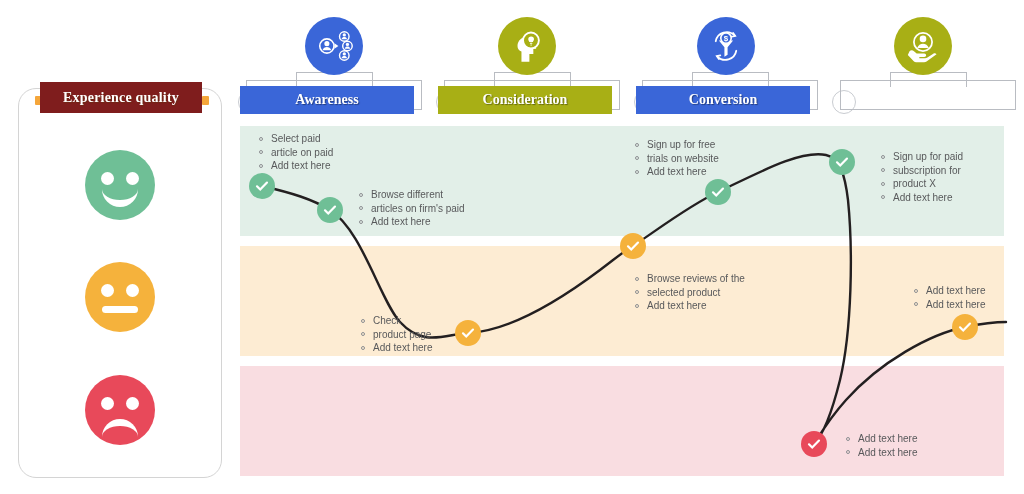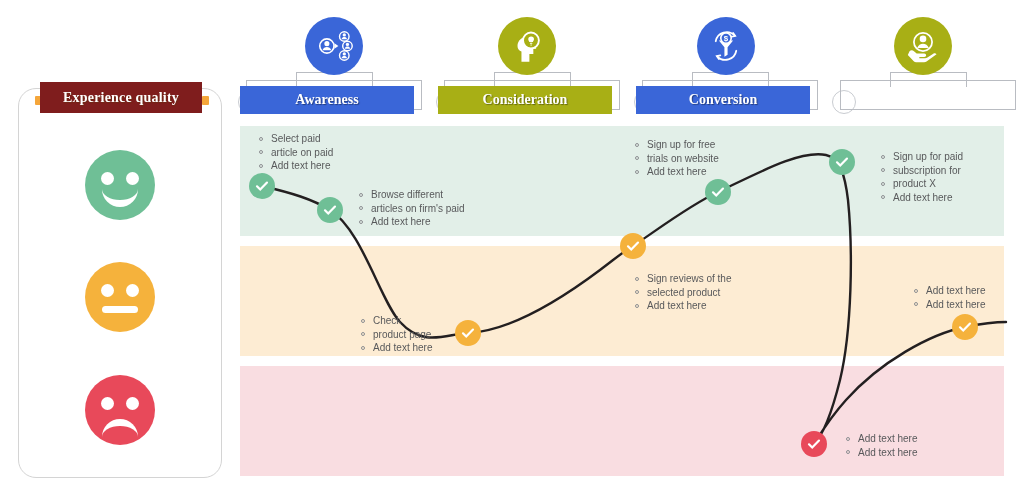--- a/index.html
+++ b/index.html
@@ -241,21 +241,21 @@
   <div class="note" style="left:634px;top:138px;">
     <ul>
       <li>Sign up for free</li>
       <li style="padding-left:13px;">trials on website</li>
       <li>Add text here</li>
     </ul>
   </div>
 
   <div class="note" style="left:634px;top:272px;">
     <ul>
-      <li>Sign reviews of the</li>
+      <li>Browse reviews of the</li>
       <li style="padding-left:13px;">selected product</li>
       <li>Add text here</li>
     </ul>
   </div>
 
   <div class="note" style="left:880px;top:150px;">
     <ul>
       <li>Sign up for paid</li>
       <li style="padding-left:13px;">subscription for</li>
       <li style="padding-left:13px;">product X</li>

